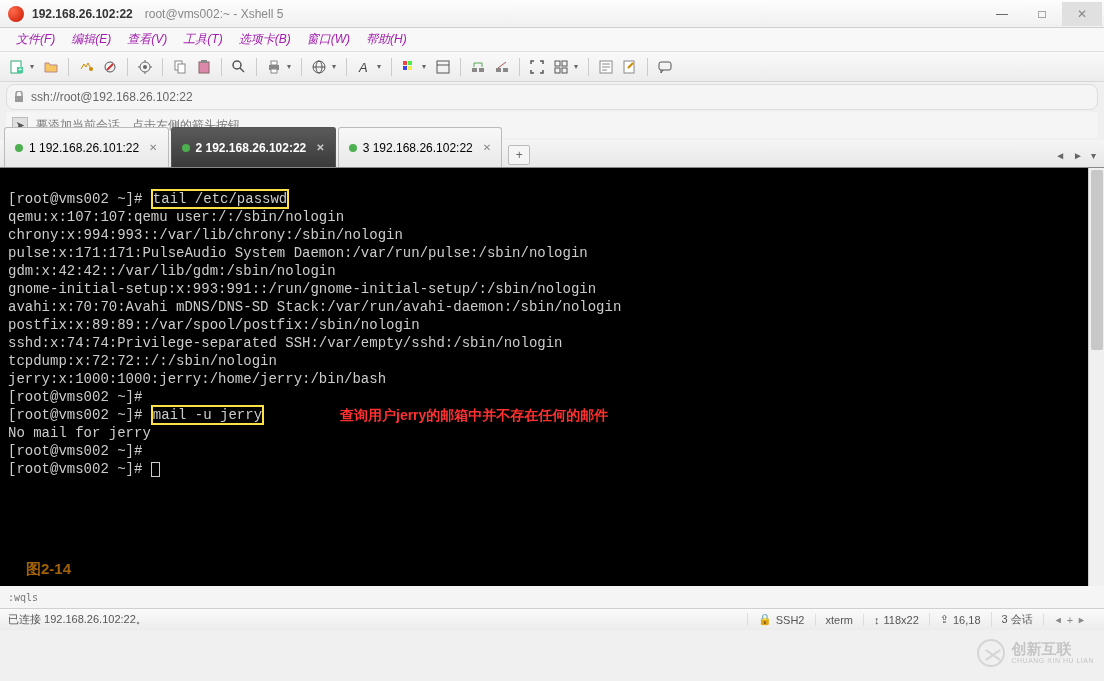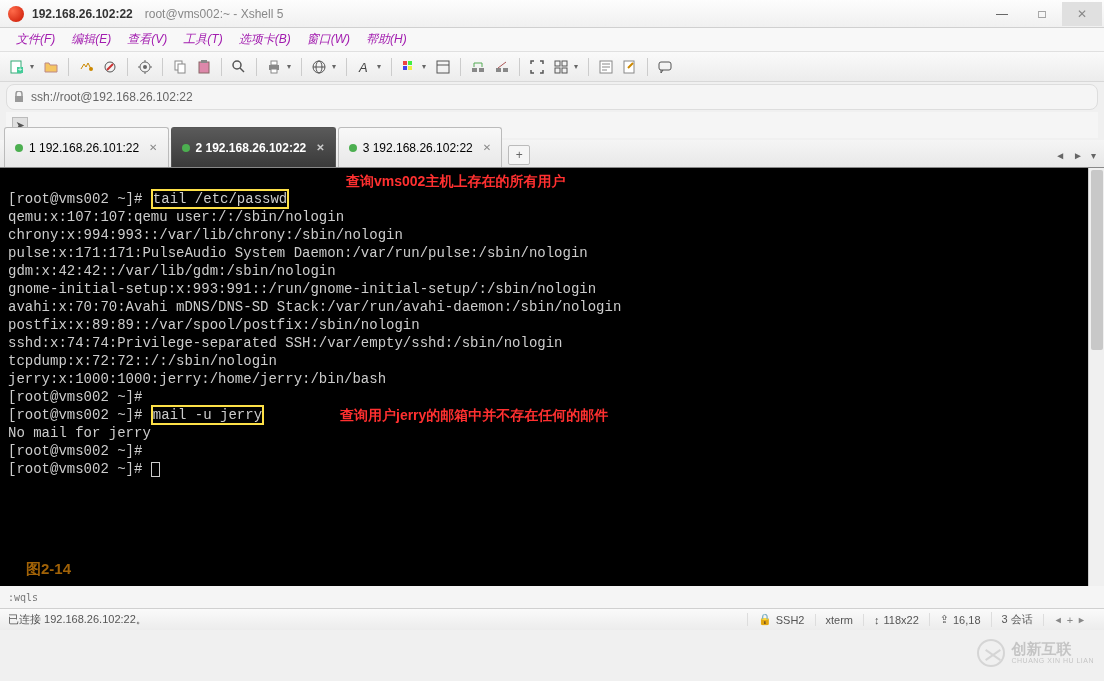--- a/index.html
+++ b/index.html
@@ -260,20 +260,21 @@
       <rect x="2" y="5" width="8" height="6" fill="#999"></rect>
       <path d="M3 5 v-2 a3 3 0 0 1 6 0 v2" fill="none" stroke="#999" stroke-width="1.5"></path>
     </svg>
   <span>ssh://root@192.168.26.102:22</span>
 </div>
 
 <div class="hintbar">
   <div class="arrow-icon">
       <span>➤</span>
     </div>
+  <span>要添加当前会话，点击左侧的箭头按钮。</span>
 </div>
 
 <div class="tabbar">
   <div class="tab">
       <span class="tab-dot"></span>
       <span>1 192.168.26.101:22</span>
       <span class="tab-close">✕</span>
     </div>
   <div class="tab active">
       <span class="tab-dot"></span>
@@ -290,21 +291,20 @@
     </div>
   <div class="tab-nav">
     <span class="tab-nav-btn">◄</span>
     <span class="tab-nav-btn">►</span>
     <span class="tab-nav-btn">▾</span>
   </div>
 </div>
 
 <div class="terminal">
 <div id="term-lines"><div>[root@vms002 ~]# <span class="red-box">tail /etc/passwd</span></div><div>qemu:x:107:107:qemu user:/:/sbin/nologin</div><div>chrony:x:994:993::/var/lib/chrony:/sbin/nologin</div><div>pulse:x:171:171:PulseAudio System Daemon:/var/run/pulse:/sbin/nologin</div><div>gdm:x:42:42::/var/lib/gdm:/sbin/nologin</div><div>gnome-initial-setup:x:993:991::/run/gnome-initial-setup/:/sbin/nologin</div><div>avahi:x:70:70:Avahi mDNS/DNS-SD Stack:/var/run/avahi-daemon:/sbin/nologin</div><div>postfix:x:89:89::/var/spool/postfix:/sbin/nologin</div><div>sshd:x:74:74:Privilege-separated SSH:/var/empty/sshd:/sbin/nologin</div><div>tcpdump:x:72:72::/:/sbin/nologin</div><div>jerry:x:1000:1000:jerry:/home/jerry:/bin/bash</div><div>[root@vms002 ~]#</div><div>[root@vms002 ~]# <span class="red-box">mail -u jerry</span></div><div>No mail for jerry</div><div>[root@vms002 ~]#</div><div>[root@vms002 ~]# <span class="cursor-block"></span></div></div>
-<span class="red-text anno1">查询vms002主机上存在的所有用户</span>
 <span class="red-text anno2">查询用户jerry的邮箱中并不存在任何的邮件</span>
 <span class="fig-label">图2-14</span>
 <div class="scrollbar-v"><div class="scroll-thumb"></div></div>
 </div>
 
 <div class="cmdline">
     <span>:wqls</span>
   </div>
 
 <div class="statusbar">

